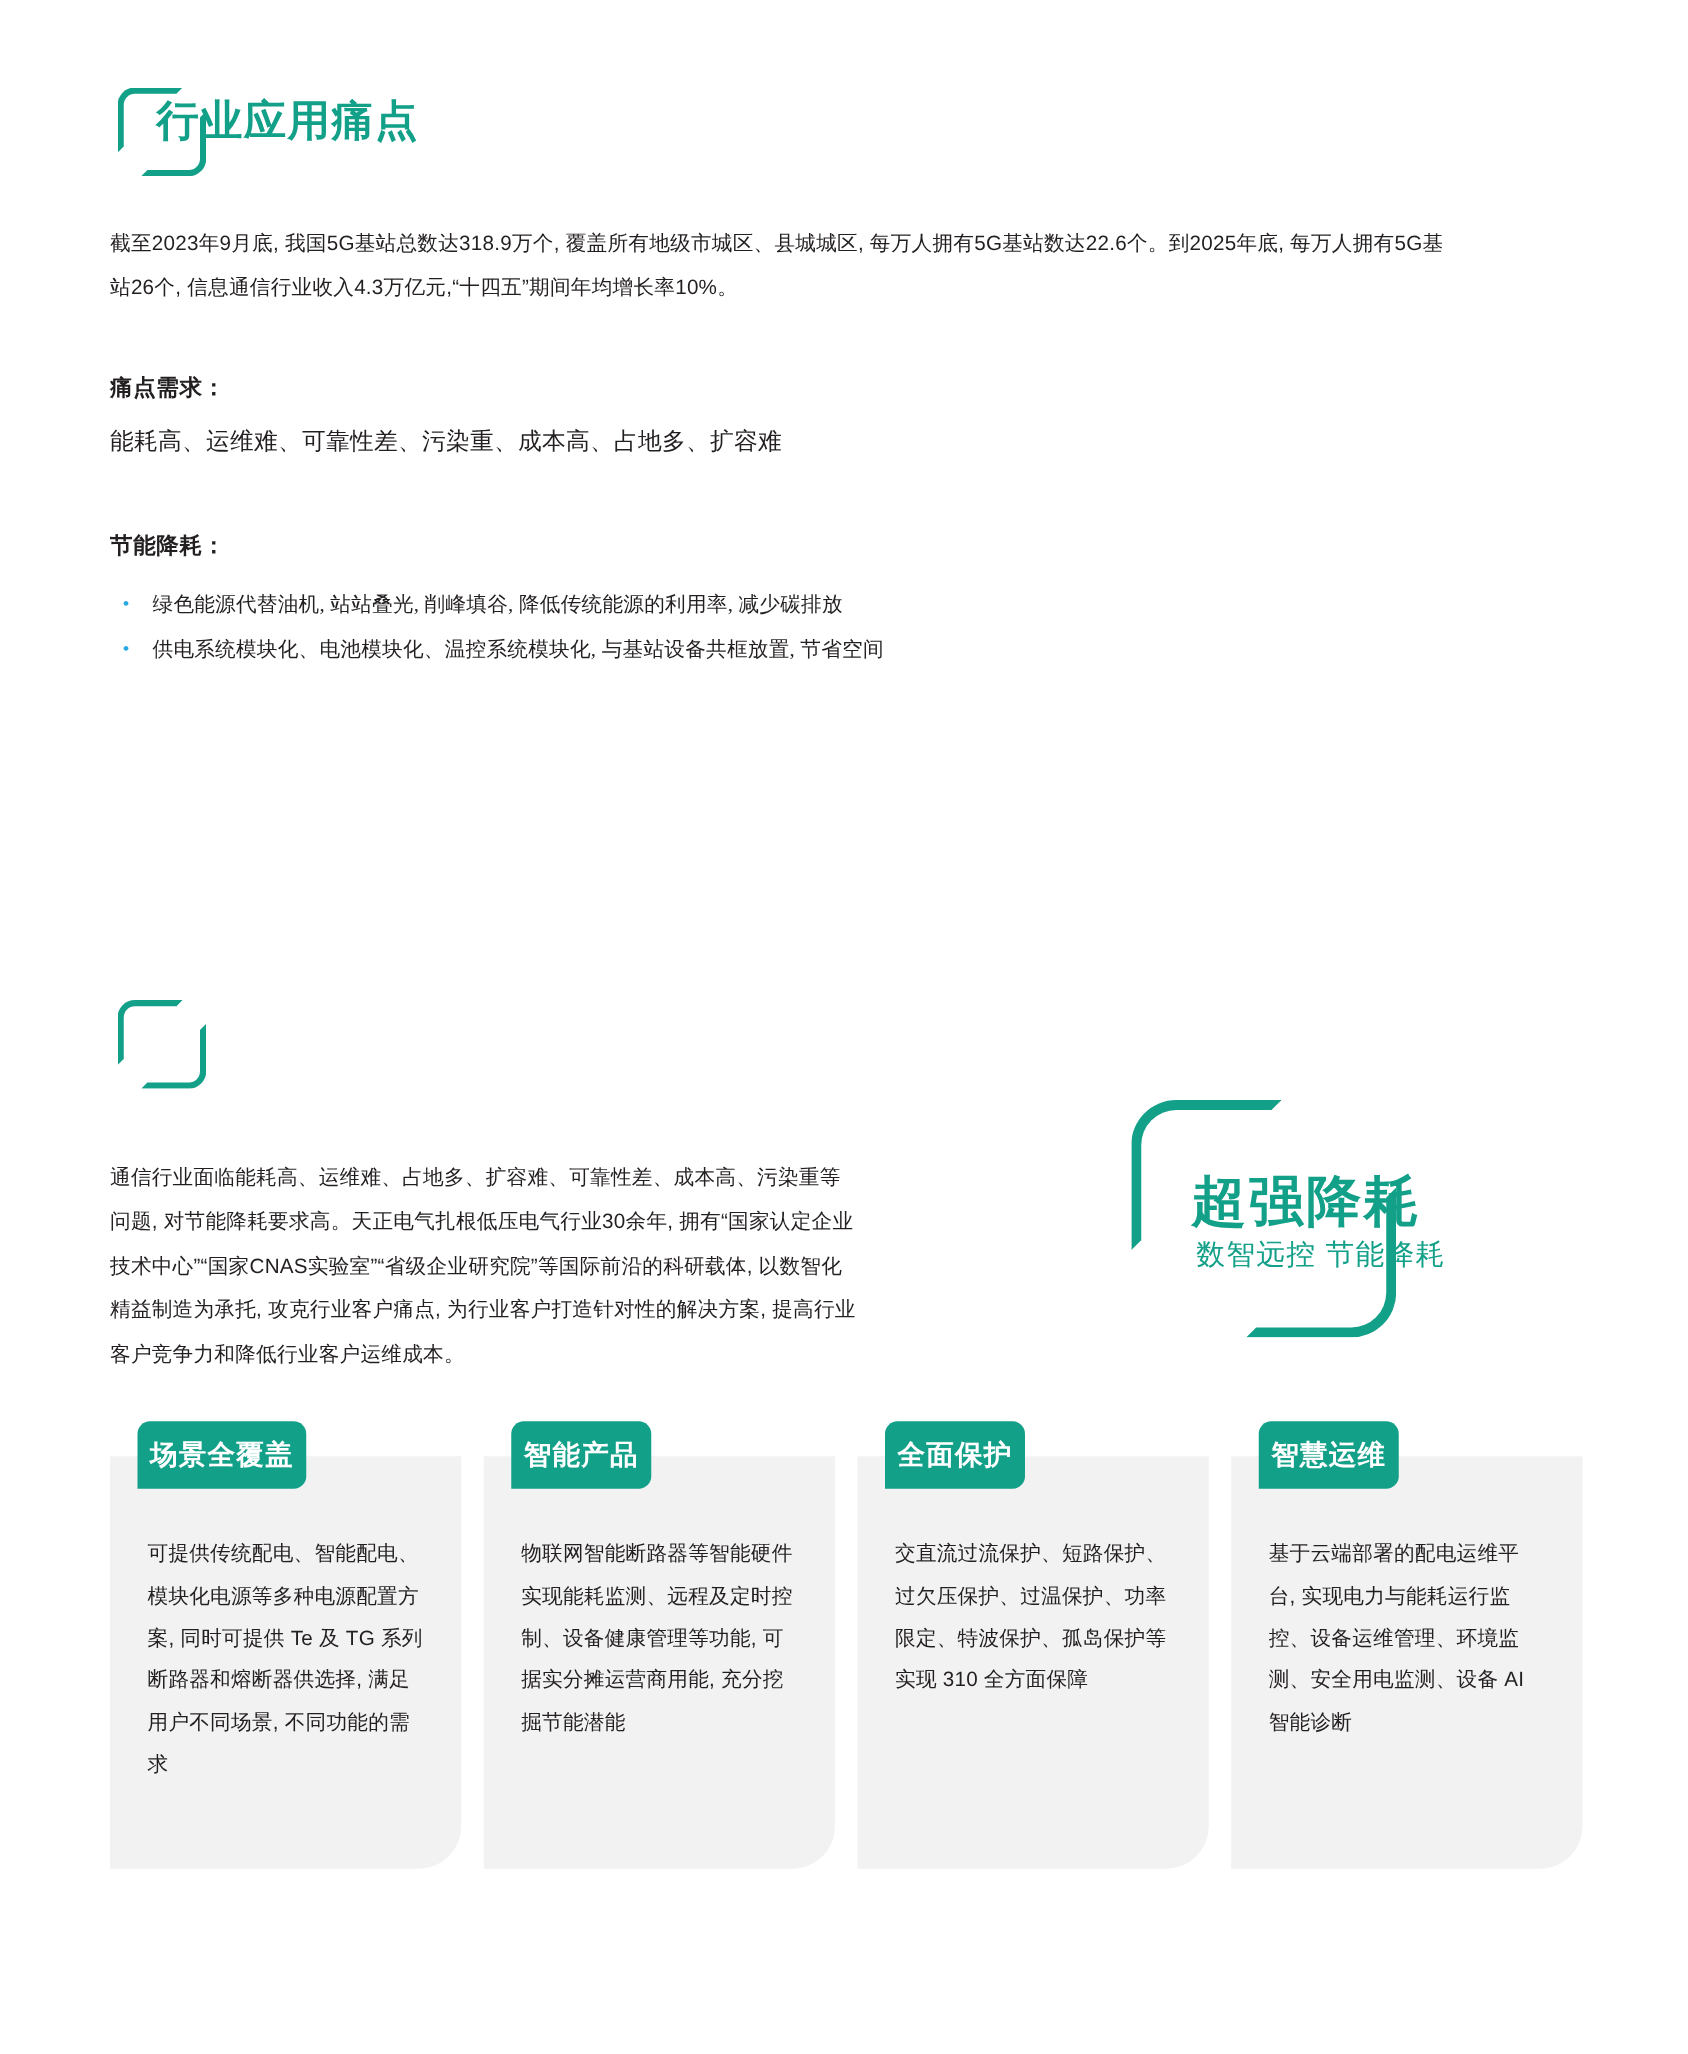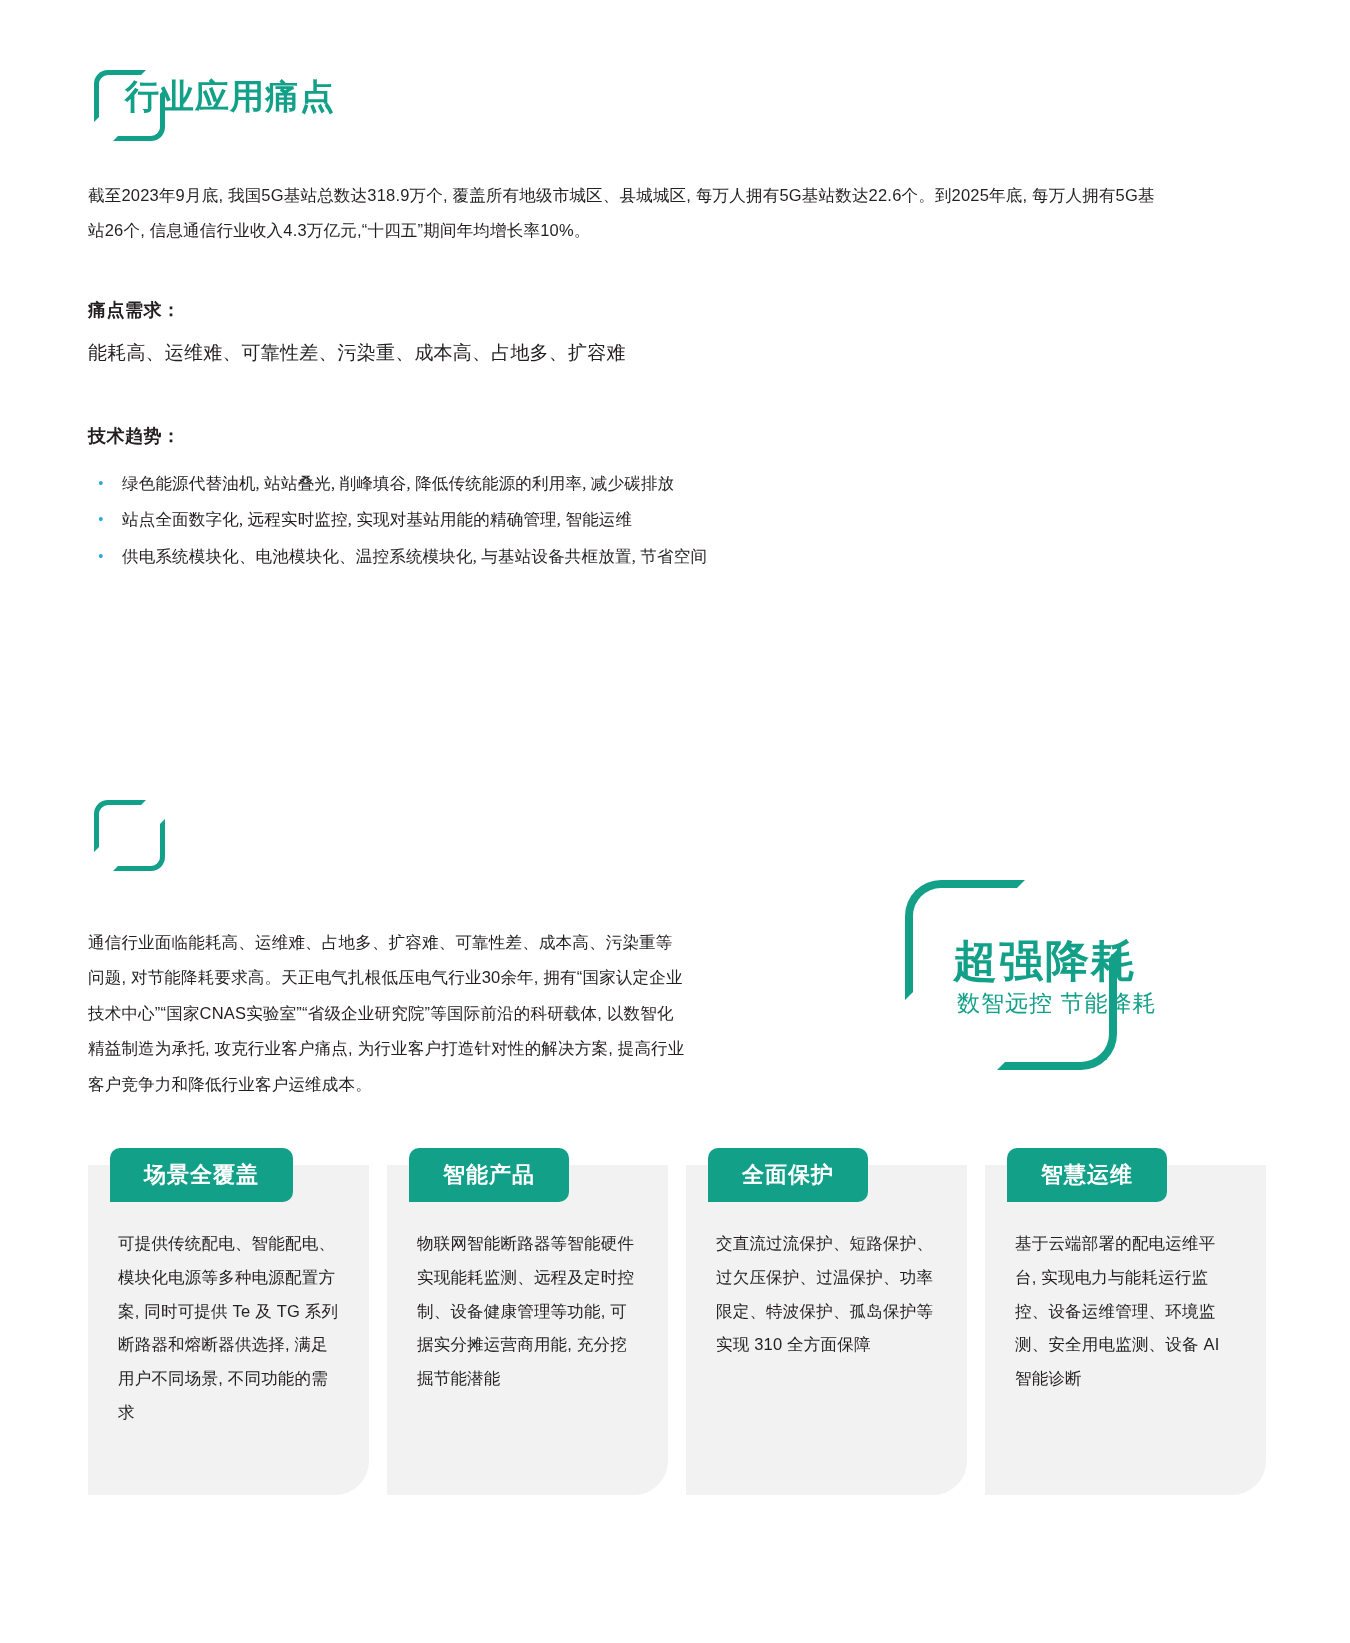--- a/index.html
+++ b/index.html
@@ -178,28 +178,28 @@
     position: relative;
     background: #f2f2f2;
     border-radius: 0 0 34px 0;
     padding: 62px 30px 34px 30px;
     box-sizing: border-box;
     min-height: 330px;
   }
   .card-chip {
     position: absolute;
     left: 22px;
-    top: 11px;
+    top: 0;
     transform: translateY(-28px);
     background: #13a089;
     color: #ffffff;
     font-size: 22px;
     font-weight: 700;
     letter-spacing: 1px;
-    padding: 12px 34px;
+    padding: 12px 10px;
     border-radius: 10px 10px 10px 0;
     white-space: nowrap;
   }
   .card-body {
     font-size: 16.5px;
     line-height: 2.05;
     color: #231f20;
     letter-spacing: 0.2px;
   }
 </style>
@@ -209,24 +209,23 @@
 <div class="section-head" style="left:94px; top:72px;">
   <span class="bracket"></span>
   <span class="section-title" style="margin-left:31px; margin-top:2px;">行业应用痛点</span>
 </div>
 
 <div class="para" style="left:88px; top:178px; width:1075px;">截至2023年9月底, 我国5G基站总数达318.9万个, 覆盖所有地级市城区、县城城区, 每万人拥有5G基站数达22.6个。到2025年底, 每万人拥有5G基站26个, 信息通信行业收入4.3万亿元,“十四五”期间年均增长率10%。</div>
 
 <div class="subhead" style="left:88px; top:298px;">痛点需求：</div>
 <div class="plain-line" style="left:88px; top:340px;">能耗高、运维难、可靠性差、污染重、成本高、占地多、扩容难</div>
 
-<div class="subhead" style="left:88px; top:424px;">技术趋势：</div>
+<div class="subhead" style="left:88px; top:424px;">节能降耗：</div>
 <ul class="bullets" style="left:88px; top:466px; width:900px;">
   <li>绿色能源代替油机, 站站叠光, 削峰填谷, 降低传统能源的利用率, 减少碳排放</li>
-  <li>站点全面数字化, 远程实时监控, 实现对基站用能的精确管理, 智能运维</li>
   <li>供电系统模块化、电池模块化、温控系统模块化, 与基站设备共框放置, 节省空间</li>
 </ul>
 
 <div class="section-head" style="left:94px; top:826px;">
   <span class="bracket"></span>
 </div>
 
 <div class="value-para" style="left:88px; top:925px;">通信行业面临能耗高、运维难、占地多、扩容难、可靠性差、成本高、污染重等问题, 对节能降耗要求高。天正电气扎根低压电气行业30余年, 拥有“国家认定企业技术中心”“国家CNAS实验室”“省级企业研究院”等国际前沿的科研载体, 以数智化精益制造为承托, 攻克行业客户痛点, 为行业客户打造针对性的解决方案, 提高行业客户竞争力和降低行业客户运维成本。</div>
 
 <div class="badge-wrap">

